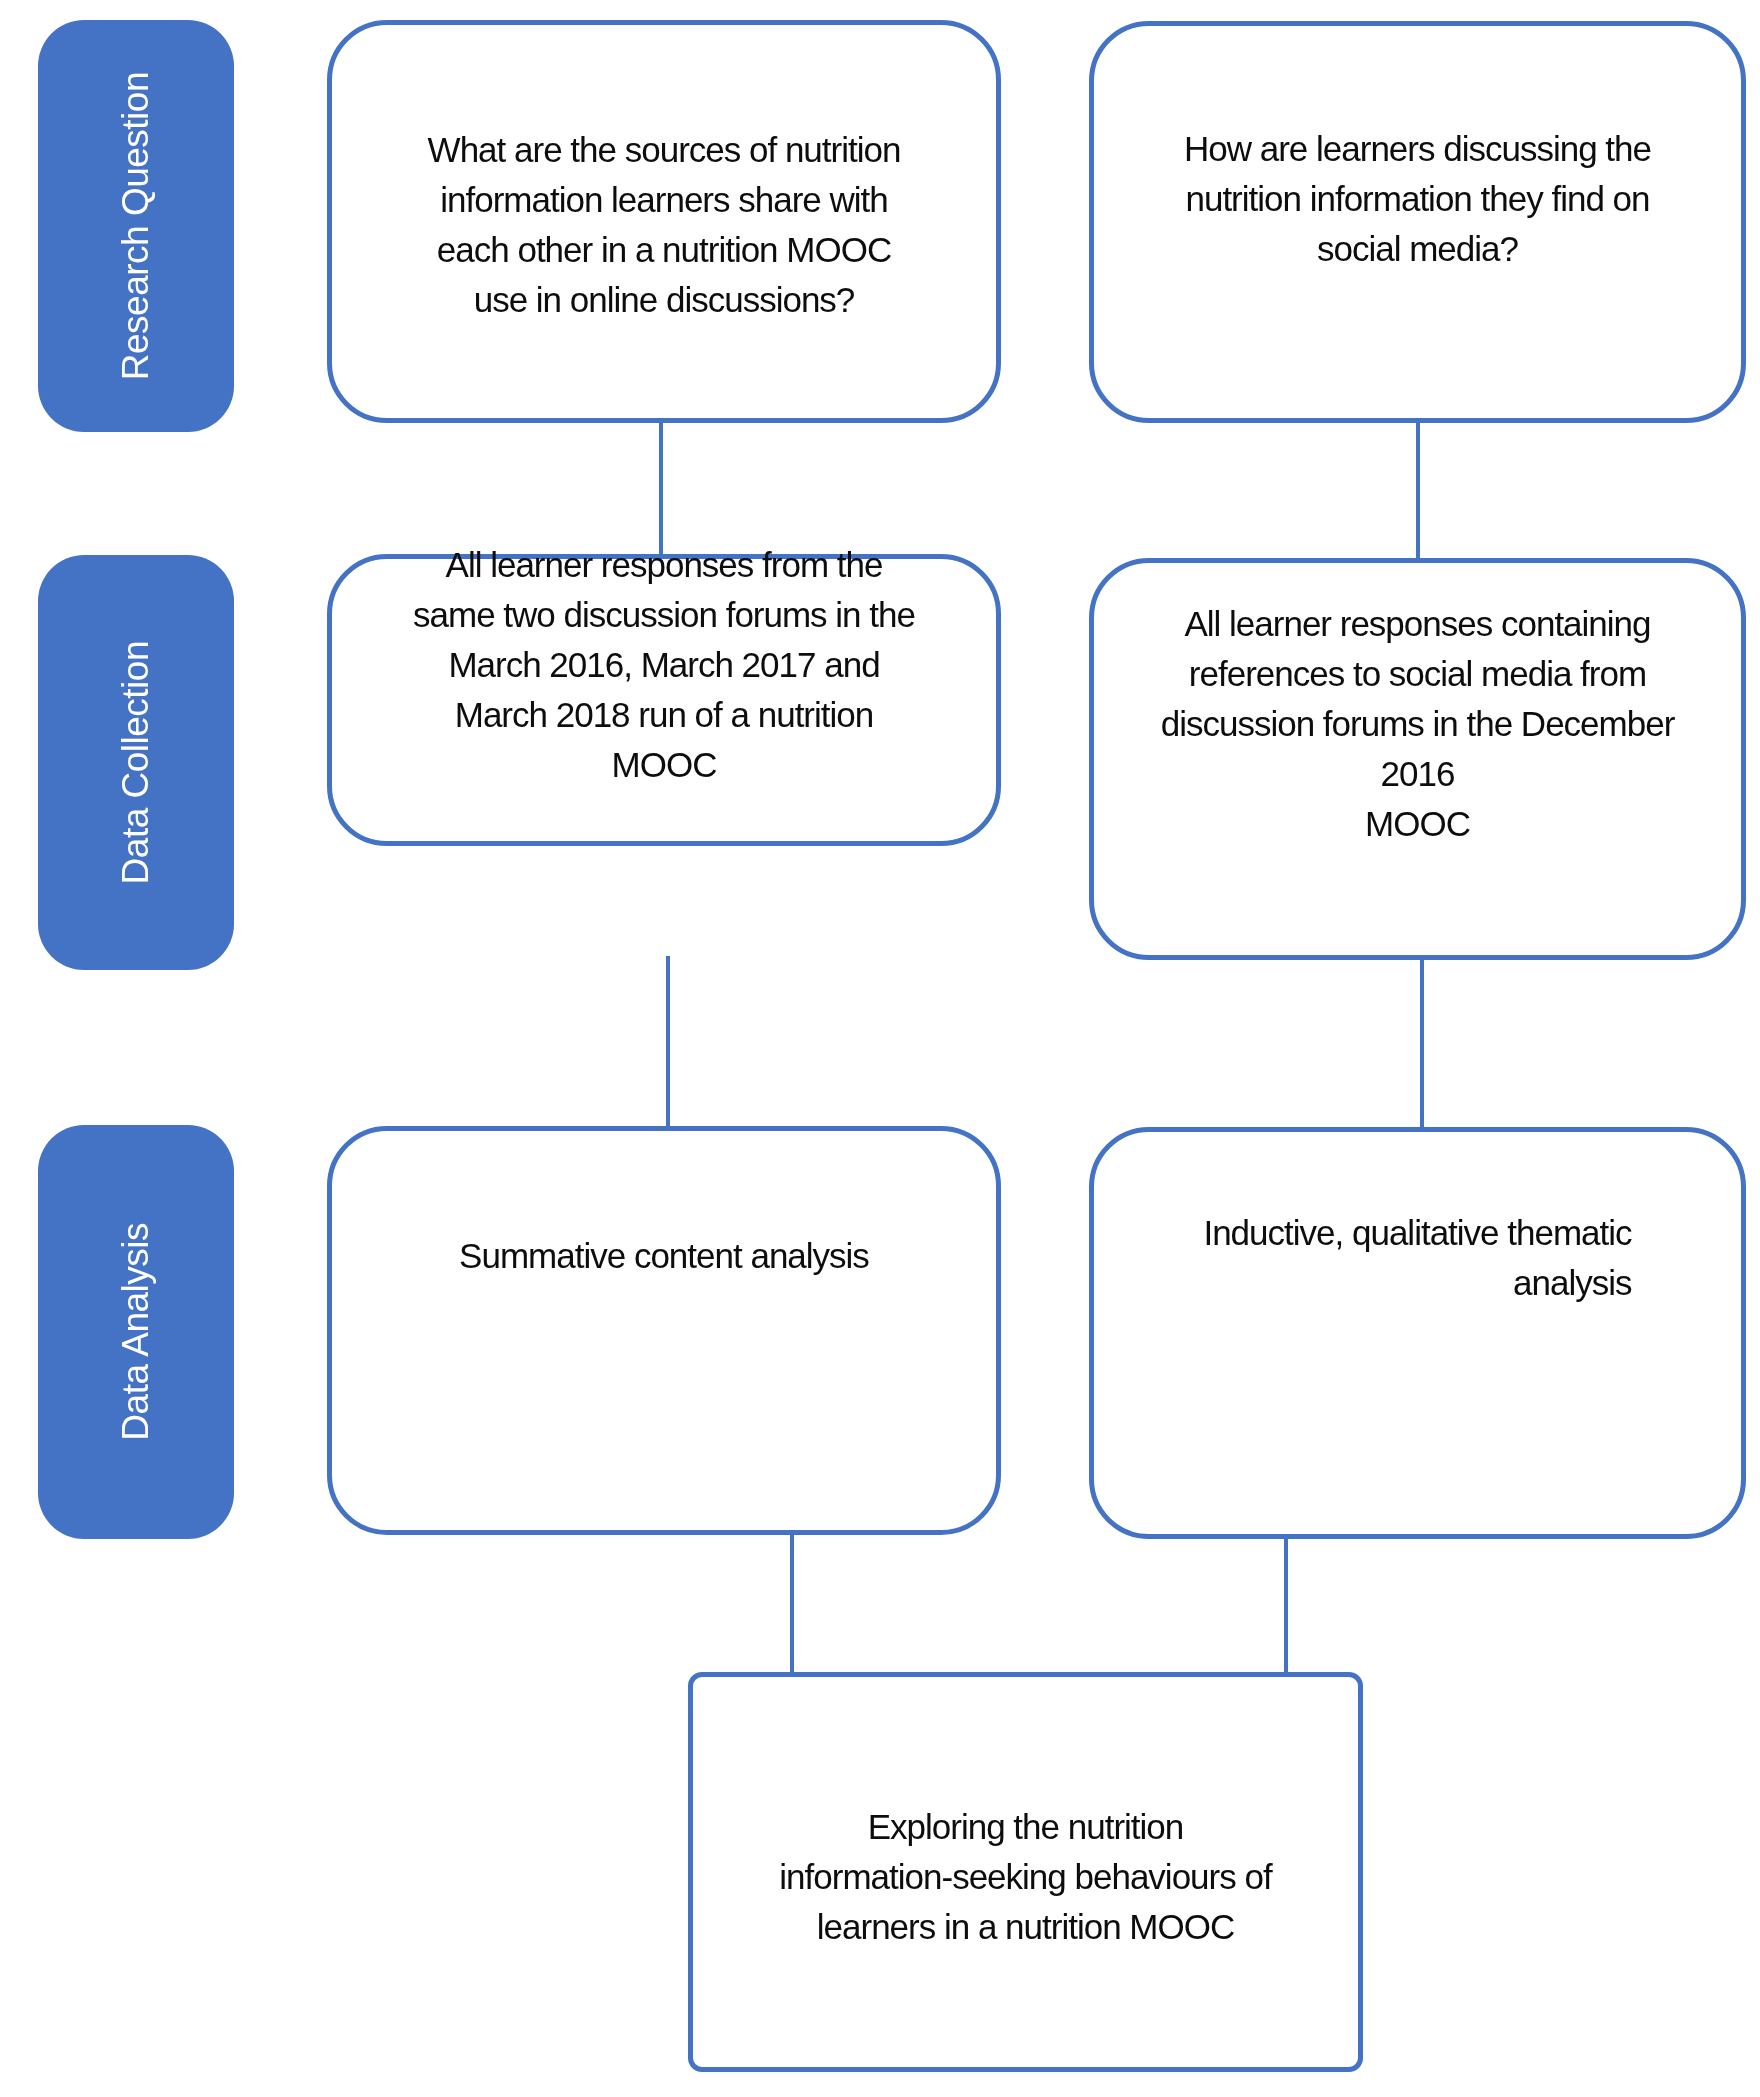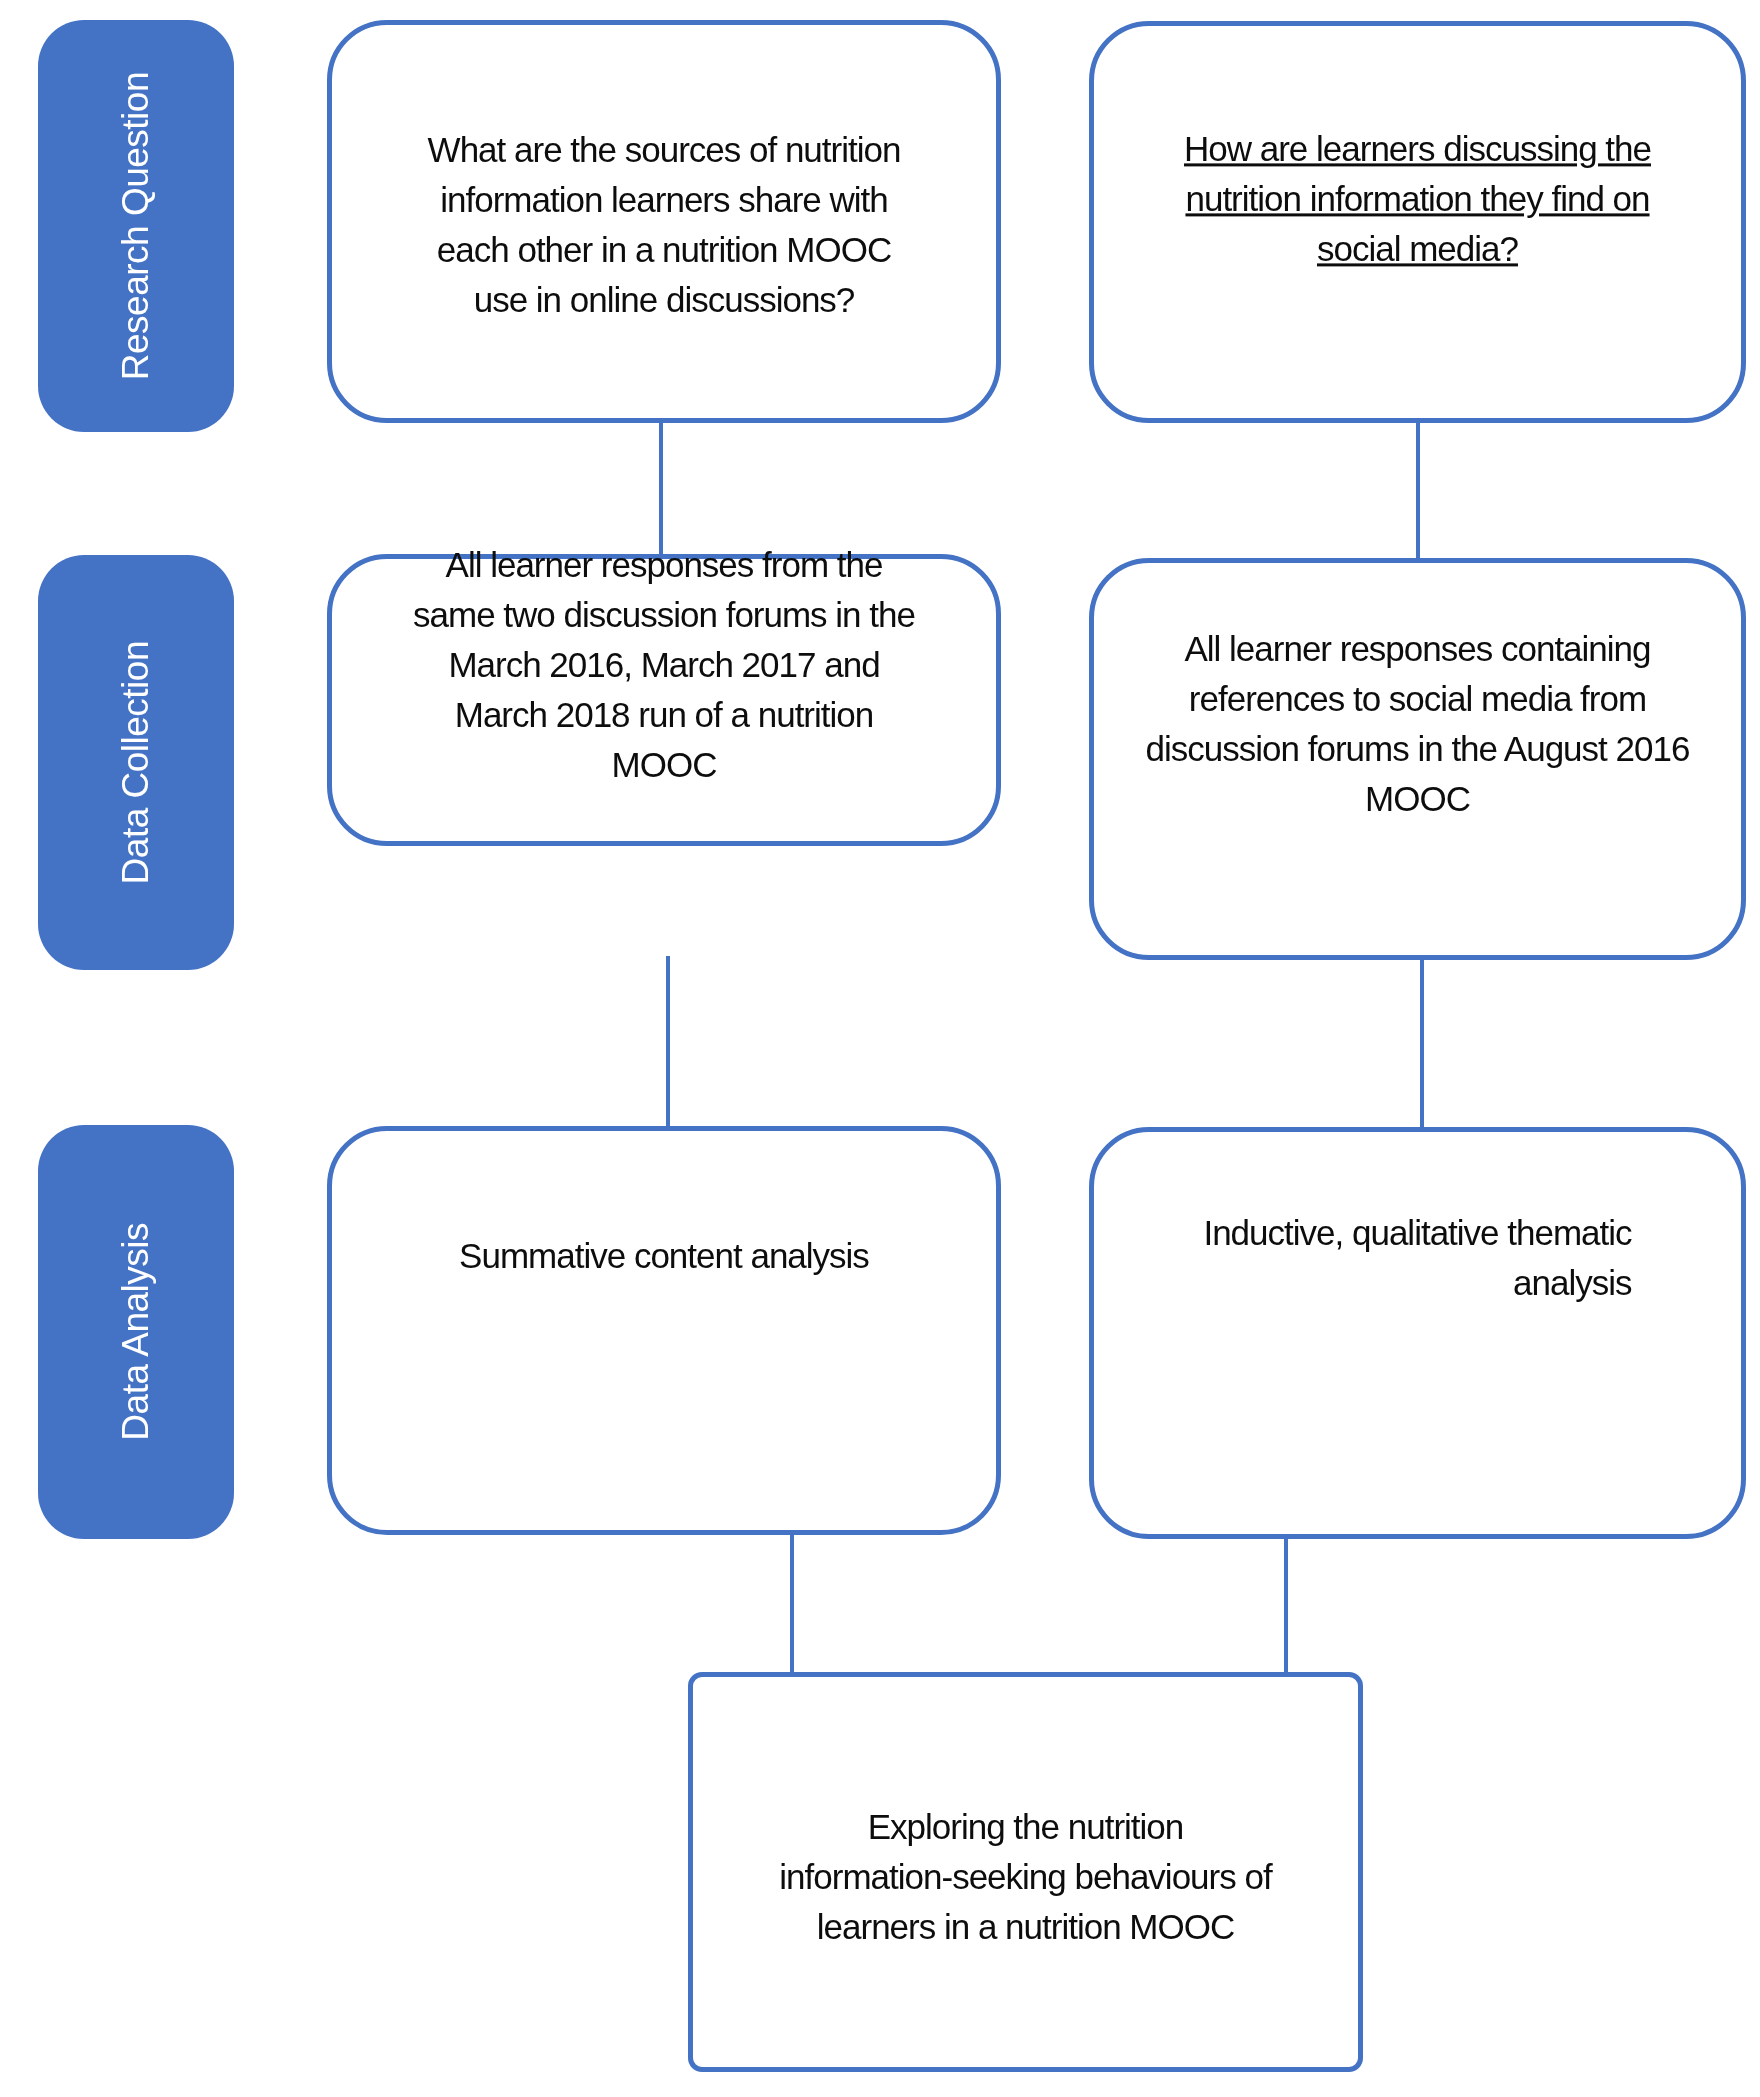--- a/index.html
+++ b/index.html
@@ -36,21 +36,21 @@
   }
   .b-rq-left  { left:327px;  top:20px;   width:674px; height:403px; }
   .b-rq-right { left:1089px; top:21px;   width:657px; height:402px; }
   .b-dc-left  { left:327px;  top:554px; width:674px; height:292px; }
   .b-dc-right { left:1089px; top:558px; width:657px; height:402px; }
   .b-da-left  { left:327px;  top:1126px; width:674px; height:409px; }
   .b-da-right { left:1089px; top:1127px; width:657px; height:412px;text-align:right; }
   .b-outcome  { left:688px; top:1672px; width:675px; height:400px; border-radius:14px; }
 
   .t-0   { transform:translateY(3px); }
-  .t-u45 { transform:translateY(-22.6px);text-decoration:underline; }
+  .t-u45 { transform:translateY(-22.6px); }
   .t-u70 { transform:translateY(-35px); }
   .t-u150{ transform:translateY(-75px); }
   .t-d10 { transform:translateY(5px); }
 
   
   .conn { position:absolute; width:3.5px; background:var(--accent); }
   .c1 { left:659px; top:420px;  height:138px; }
   .c2 { left:1416px; top:420px;  height:141px; }
   .c3 { left:666px; top:956px; height:175px; }
   .c4 { left:1420px; top:957px; height:175px; }
@@ -87,21 +87,21 @@
   <div class="box b-dc-left">
     <span class="box-text t-u70">All learner responses from the
 same two discussion forums in the
 March 2016, March 2017 and
 March 2018 run of a nutrition
 MOOC</span>
   </div>
   <div class="box b-dc-right">
     <span class="box-text t-u70">All learner responses containing
 references to social media from
-discussion forums in the August 2016
+discussion forums in the December 2016
 MOOC</span>
   </div>
 
   <div class="box b-da-left">
     <span class="box-text t-u150">Summative content analysis</span>
   </div>
   <div class="box b-da-right">
     <span class="box-text t-u150">Inductive, qualitative thematic
 analysis</span>
   </div>

